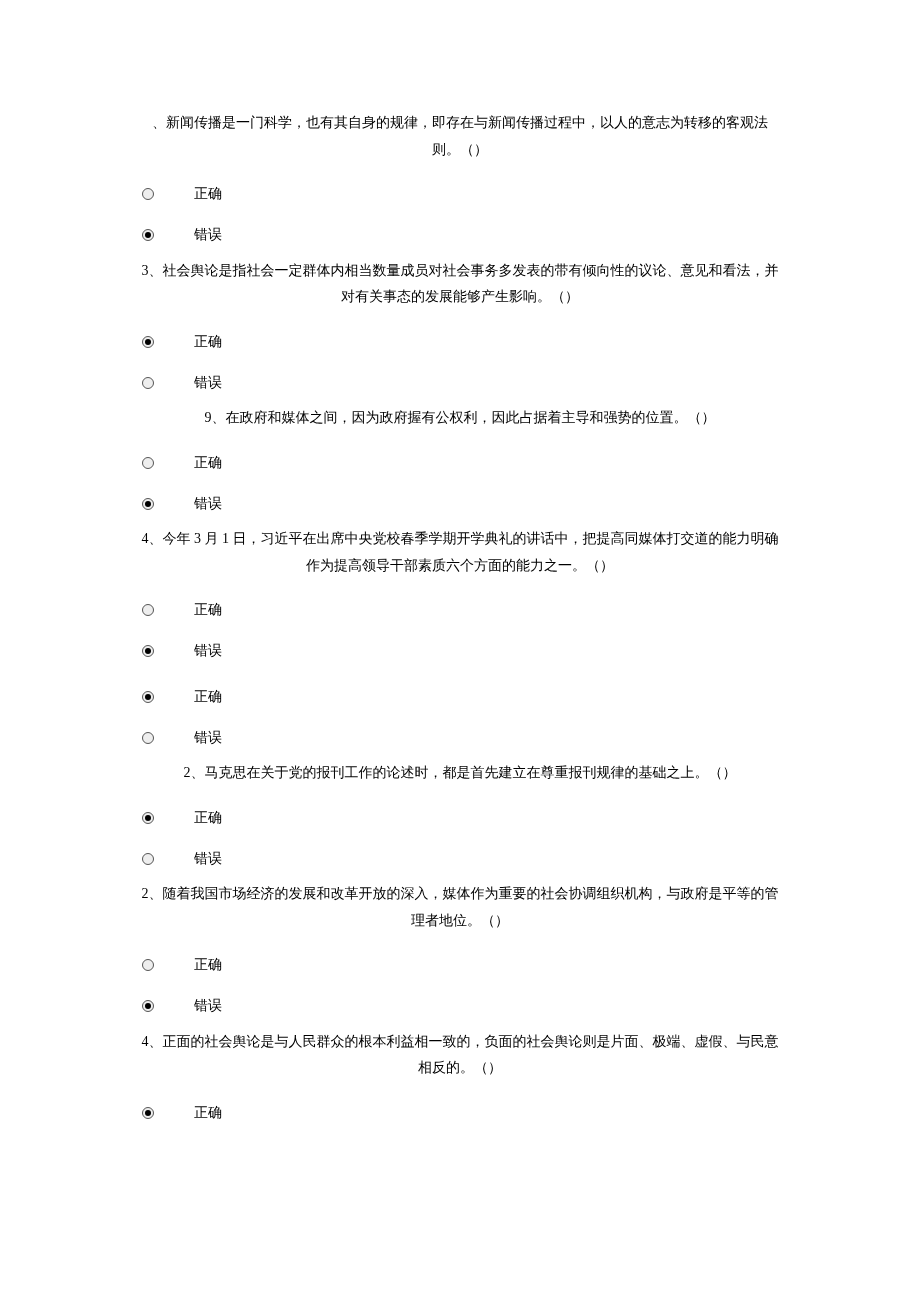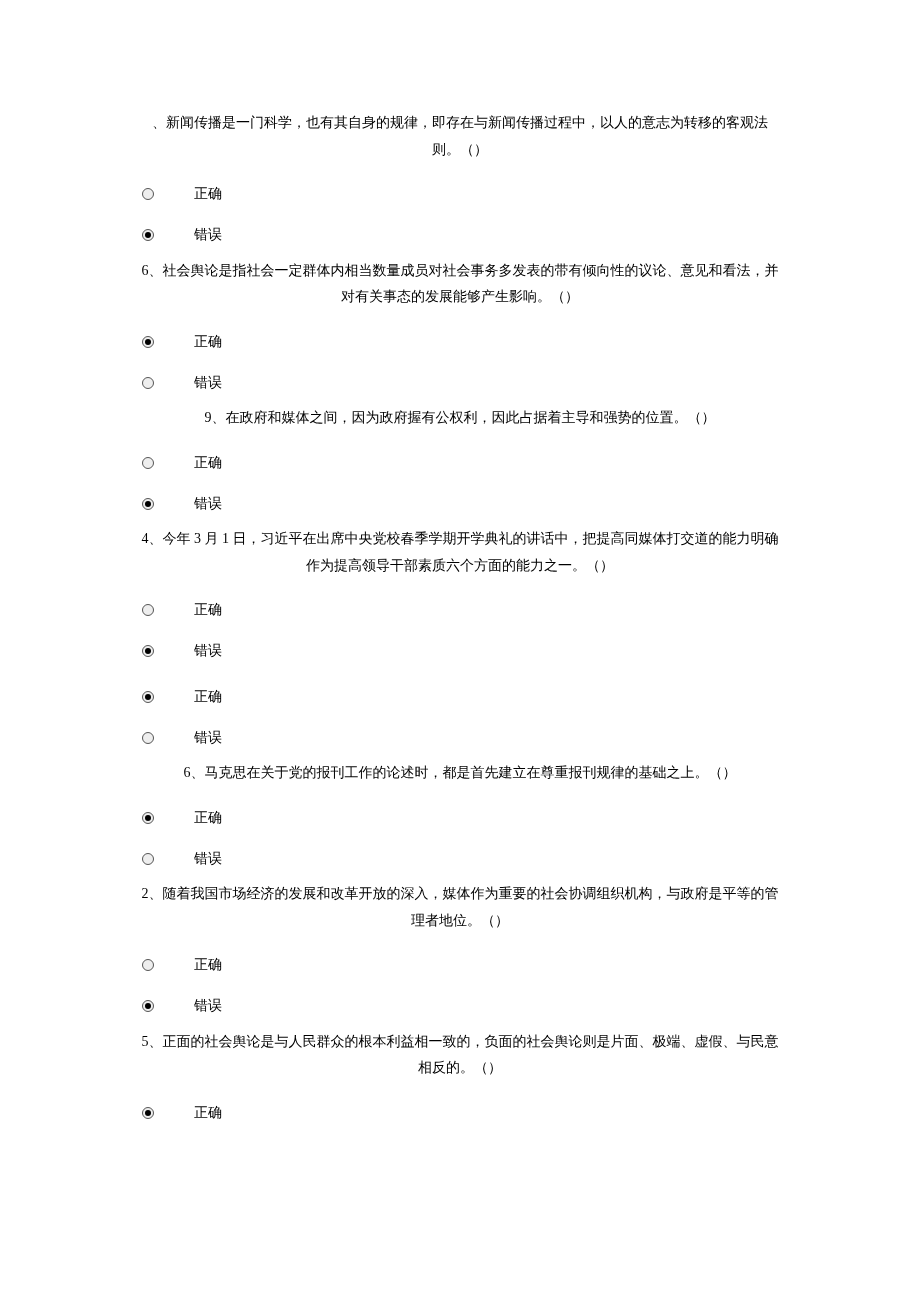--- a/index.html
+++ b/index.html
@@ -73,21 +73,21 @@
         <div class="option-label">正确</div>
       </div>
       <div class="option-row">
         <div class="radio-col">
           <span class="radio-control checked"></span>
         </div>
         <div class="option-label">错误</div>
       </div>
     </div>
     <div class="question-block">
-      <div class="question-text">6、社会舆论是指社会一定群体内相当数量成员对社会事务多发表的带有倾向性的议论、意见和看法，并对有关事态的发展能够产生影响。（）</div>
+      <div class="question-text">3、社会舆论是指社会一定群体内相当数量成员对社会事务多发表的带有倾向性的议论、意见和看法，并对有关事态的发展能够产生影响。（）</div>
       <div class="option-row">
         <div class="radio-col">
           <span class="radio-control checked"></span>
         </div>
         <div class="option-label">正确</div>
       </div>
       <div class="option-row">
         <div class="radio-col">
           <span class="radio-control"></span>
         </div>
@@ -132,21 +132,21 @@
         <div class="option-label">正确</div>
       </div>
       <div class="option-row">
         <div class="radio-col">
           <span class="radio-control"></span>
         </div>
         <div class="option-label">错误</div>
       </div>
     </div>
     <div class="question-block">
-      <div class="question-text">6、马克思在关于党的报刊工作的论述时，都是首先建立在尊重报刊规律的基础之上。（）</div>
+      <div class="question-text">2、马克思在关于党的报刊工作的论述时，都是首先建立在尊重报刊规律的基础之上。（）</div>
       <div class="option-row">
         <div class="radio-col">
           <span class="radio-control checked"></span>
         </div>
         <div class="option-label">正确</div>
       </div>
       <div class="option-row">
         <div class="radio-col">
           <span class="radio-control"></span>
         </div>
@@ -162,21 +162,21 @@
         <div class="option-label">正确</div>
       </div>
       <div class="option-row">
         <div class="radio-col">
           <span class="radio-control checked"></span>
         </div>
         <div class="option-label">错误</div>
       </div>
     </div>
     <div class="question-block">
-      <div class="question-text">5、正面的社会舆论是与人民群众的根本利益相一致的，负面的社会舆论则是片面、极端、虚假、与民意相反的。（）</div>
+      <div class="question-text">4、正面的社会舆论是与人民群众的根本利益相一致的，负面的社会舆论则是片面、极端、虚假、与民意相反的。（）</div>
       <div class="option-row">
         <div class="radio-col">
           <span class="radio-control checked"></span>
         </div>
         <div class="option-label">正确</div>
       </div>
     </div>
   </div>
 
 </body></html>

